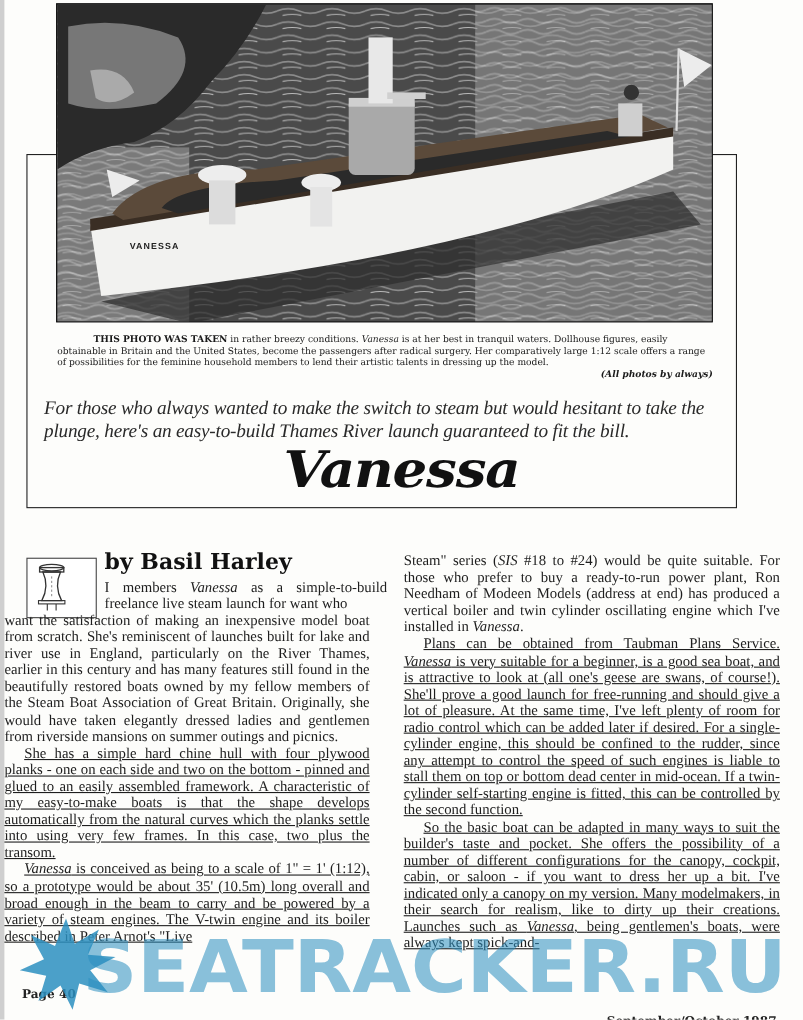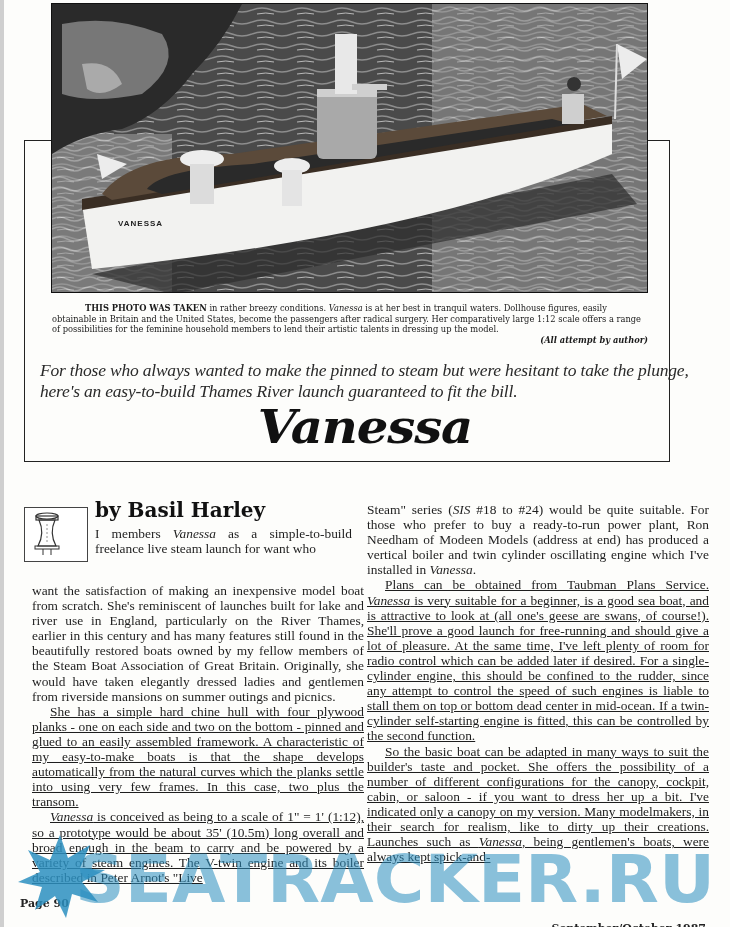--- a/index.html
+++ b/index.html
@@ -53,21 +53,21 @@
     font-family: "DejaVu Serif", serif; font-weight: bold; font-size: 20px; color: #111;
   }
 
   .col {
     position: absolute; font-family: "Liberation Serif", serif;
     font-size: 13.4px; line-height: 15.1px; color: #1e1e1e; text-align: justify;
   }
   .col p { margin: 0; }
   .col p.indent { text-indent: 18px; text-decoration: underline; }
   .col-left-top { left: 95px; top: 526px; width: 257px; }
-  .col-left { left: 32px; top: 556px; width: 332px; margin-top: 27px; }
+  .col-left { left: 4px; top: 556px; width: 332px; }
   .col-right { left: 367px; top: 502px; width: 342px; }
 
   .footer-left {
     position: absolute; left: 20px; top: 897px;
     font-family: "DejaVu Serif", serif; font-weight: bold; font-size: 11px; color: #222;
   }
   .footer-right {
     position: absolute; right: 24px; top: 897px;
     font-family: "DejaVu Serif", serif; font-weight: bold; font-size: 11px; color: #222; margin-top: 25px;
   }
@@ -128,24 +128,24 @@
     <path d="M565 40 L595 55 L570 75 Z" fill="#ececec"></path>
     <line x1="565" y1="40" x2="563" y2="115" stroke="#ddd" stroke-width="2"></line>
     <path d="M45 150 L75 160 L50 175 Z" fill="#ececec"></path>
 
     <text x="66" y="222" font-family="Liberation Sans, sans-serif" font-size="8" font-weight="bold" fill="#222" letter-spacing="1">VANESSA</text>
   </svg>
 </div>
 
 <div class="caption">
   <b>THIS PHOTO WAS TAKEN</b><span> in rather breezy conditions. </span><i>Vanessa</i><span> is at her best in tranquil waters. Dollhouse figures, easily obtainable in Britain and the United States, become the passengers after radical surgery. Her comparatively large  1:12 scale offers a range of possibilities for the feminine household members to lend their artistic talents in dressing up the model.</span>
-  <span class="credit">(All attempt by author)</span>
+  <span class="credit">(All photos by always)</span>
 </div>
 
-<div class="deck">For those who always wanted to make the pinned to steam but were hesitant to take the plunge, here's an easy-to-build Thames River launch guaranteed to fit the bill.</div>
+<div class="deck">For those who always wanted to make the switch to steam but would hesitant to take the plunge, here's an easy-to-build Thames River launch guaranteed to fit the bill.</div>
 
 <div class="title">Vanessa</div>
 
 <div class="logo-box">
   <svg width="62" height="53" viewBox="0 0 62 53">
     <ellipse cx="22" cy="8" rx="11" ry="3" fill="none" stroke="#333" stroke-width="1.2"></ellipse>
     <rect x="11" y="8" width="22" height="4" fill="none" stroke="#333" stroke-width="1.2"></rect>
     <path d="M14 12 Q20 25 13 38 L31 38 Q24 25 30 12 Z" fill="none" stroke="#333" stroke-width="1.2"></path>
     <line x1="22" y1="16" x2="22" y2="34" stroke="#777" stroke-width="0.8" stroke-dasharray="2 2"></line>
     <rect x="10" y="38" width="24" height="3" fill="none" stroke="#333" stroke-width="1"></rect>
@@ -165,19 +165,19 @@
   <p class="indent">She has a simple hard chine hull with four plywood planks - one on each side and two on the bottom - pinned and glued to an easily assembled framework. A characteristic of my easy-to-make boats is that the shape develops automatically from the natural curves which the planks settle into using very few frames. In this case, two plus the transom.</p>
   <p class="indent"><i>Vanessa</i><span> is conceived as being to a scale of 1" = 1' (1:12), so a prototype would be about 35' (10.5m) long overall and broad enough in the beam to carry and be powered by a variety of steam engines. The V-twin engine and its boiler described in Peter Arnot's "Live</span></p>
 </div>
 
 <div class="col col-right">
   <p><span>Steam" series (</span><i>SIS</i><span> #18 to #24) would be quite suitable. For those who prefer to buy a ready-to-run power plant, Ron Needham of Modeen Models (address at end) has produced a vertical boiler and twin cylinder oscillating engine which I've installed in </span><i>Vanessa</i><span>.</span></p>
   <p class="indent"><span>Plans can be obtained from Taubman Plans Service. </span><i>Vanessa</i><span> is very suitable for a beginner, is a good sea boat, and is attractive to look at (all one's geese are swans, of course!). She'll prove a good launch for free-running and should give a lot of pleasure. At the same time, I've left plenty of room for radio control which can be added later if desired. For a single-cylinder engine, this should be confined to the rudder, since any attempt to control the speed of such engines is liable to stall them on top or bottom dead center in mid-ocean. If a twin-cylinder self-starting engine is fitted, this can be controlled by the second function.</span></p>
   <p class="indent"><span>So the basic boat can be adapted in many ways to suit the builder's taste and pocket. She offers the possibility of a number of different configurations for the canopy, cockpit, cabin, or saloon - if you want to dress her up a bit. I've indicated only a canopy on my version. Many modelmakers, in their search for realism, like to dirty up their creations. Launches such as </span><i>Vanessa</i><span>, being gentlemen's boats, were always kept spick-and-</span></p>
 </div>
 
-<div class="footer-left">Page 90</div>
+<div class="footer-left">Page 40</div>
 <div class="footer-right">September/October 1987</div>
 
 <svg class="watermark" viewBox="0 0 730 90">
   <polygon points="60,5 68,28 90,15 80,38 105,40 82,52 98,72 72,64 66,88 55,66 35,80 42,57 18,52 40,42 28,20 50,30" fill="#2b8fc0" opacity="0.85"></polygon>
   <text x="75" y="72" font-family="DejaVu Sans, sans-serif" font-weight="bold" font-size="66" fill="#2b8fc0" opacity="0.55" textLength="640" lengthAdjust="spacingAndGlyphs">SEATRACKER.RU</text>
 </svg>
 
 </body></html>

